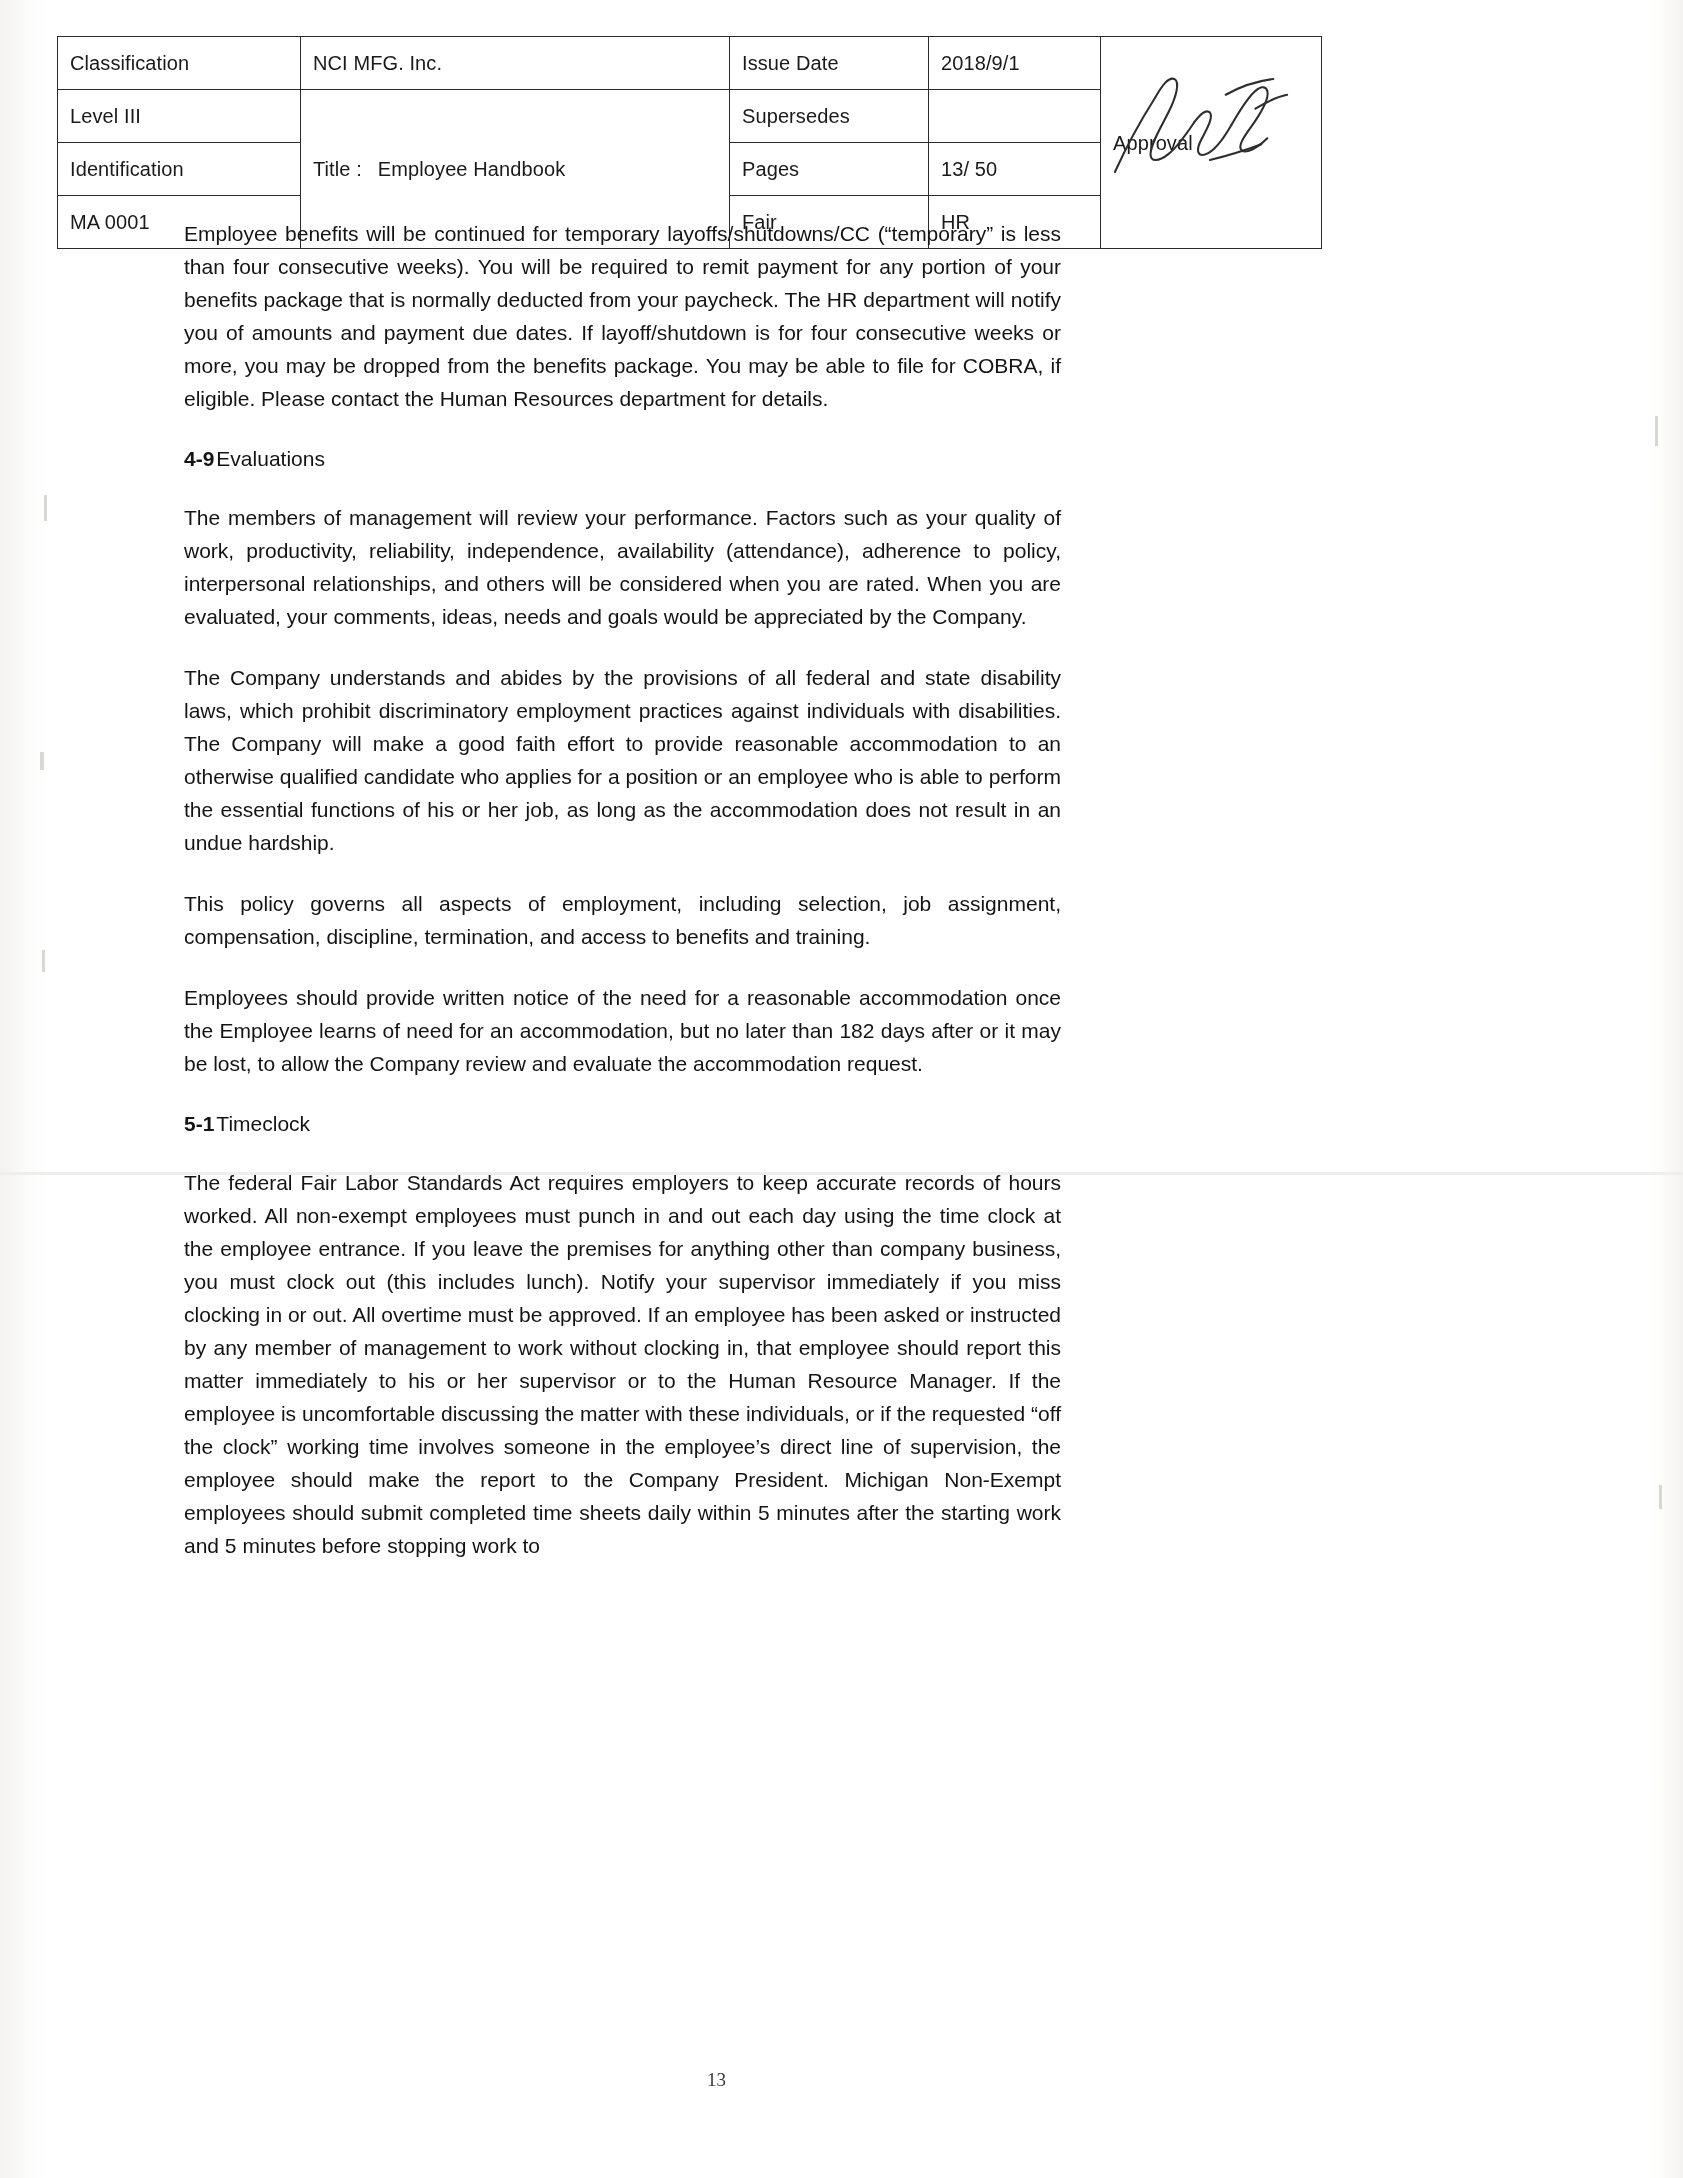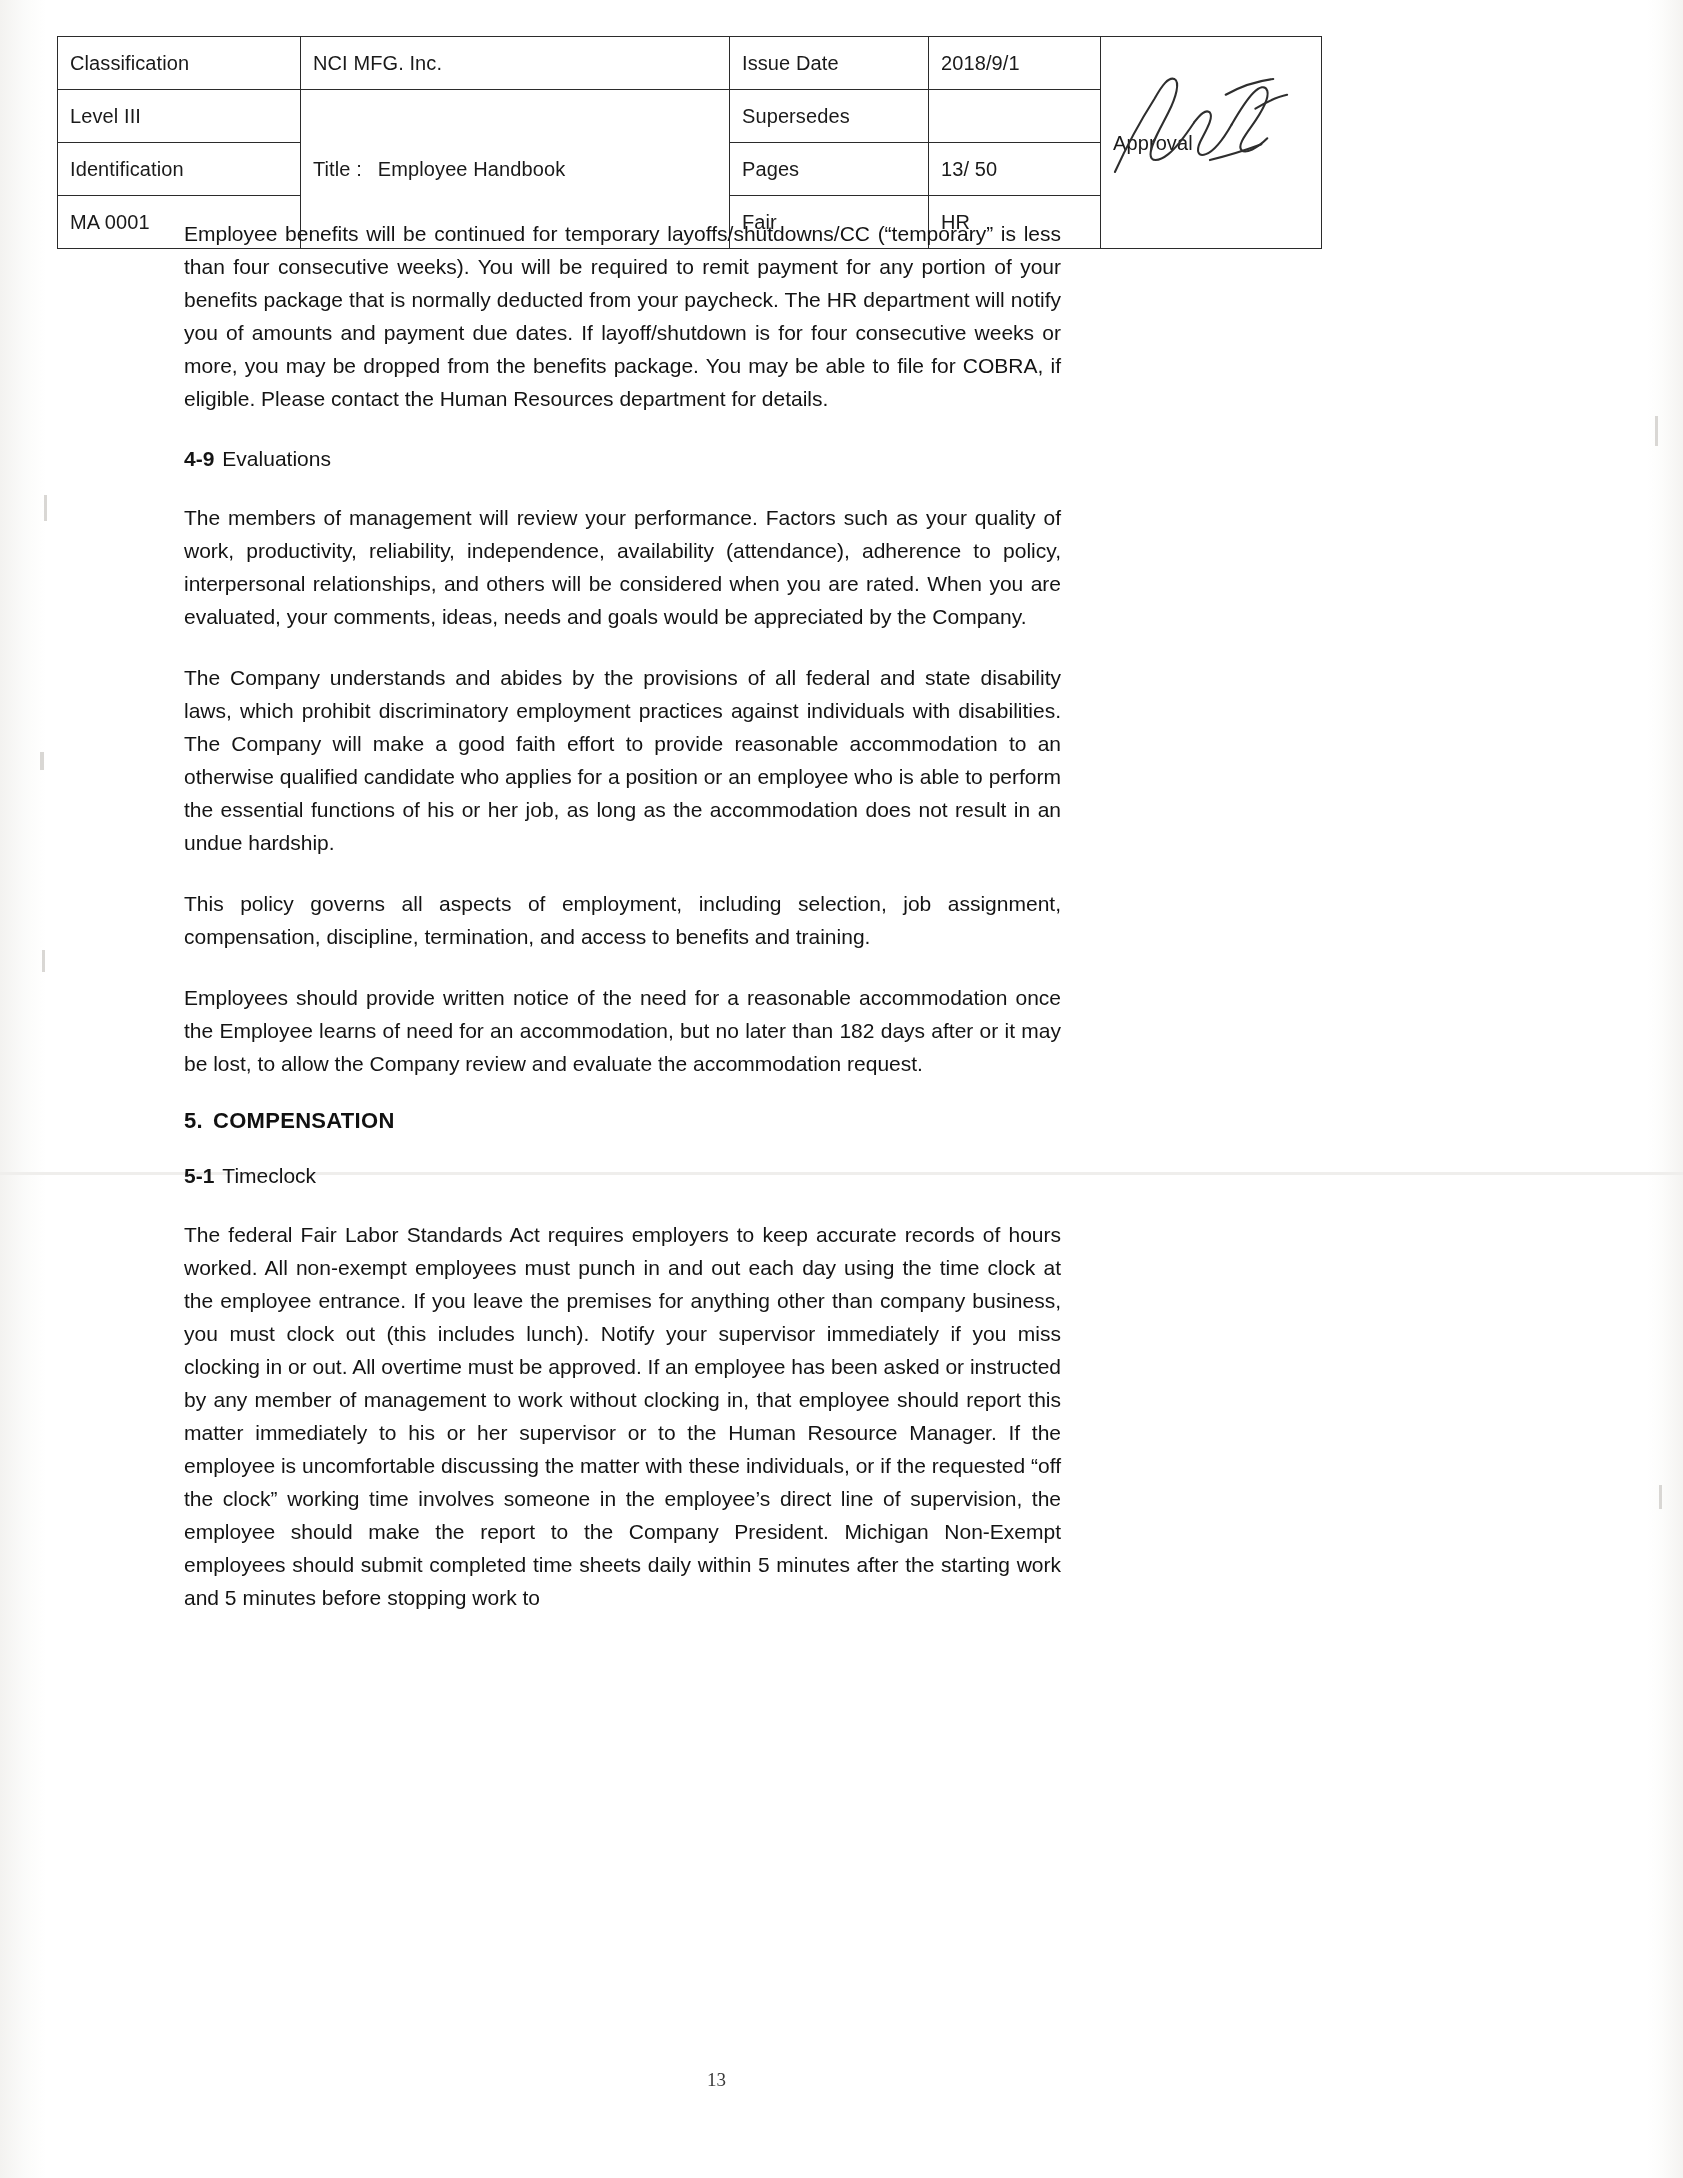--- a/index.html
+++ b/index.html
@@ -113,21 +113,21 @@
     margin: 0 0 26px 0;
     font-size: 21px;
     line-height: 32px;
     font-weight: normal;
     font-family: "Liberation Sans", sans-serif;
     color: #141414;
   }
   h3.sec .num {
     font-weight: bold;
   }
-  h3.sec .gap-sm { padding-left: 8px; }
+  h3.sec .gap-sm { padding-left: 2px; }
   h3.sec .gap-lg { padding-left: 38px; }
 
   h2.major {
     margin: 0 0 26px 0;
     font-size: 22px;
     font-weight: bold;
     letter-spacing: 0.3px;
     font-family: "Liberation Sans", sans-serif;
     color: #111111;
   }
@@ -213,23 +213,20 @@
 
     <p class="body">The members of management will review your performance.  Factors such as your quality of work, productivity, reliability, independence, availability (attendance), adherence to policy, interpersonal relationships, and others will be considered when you are rated.  When you are evaluated, your comments, ideas, needs and goals would be appreciated by the Company.</p>
 
 
     <p class="body">The Company understands and abides by the provisions of all federal and state disability laws, which prohibit discriminatory employment practices against individuals with disabilities.    The Company will make a good faith effort to provide reasonable accommodation to an otherwise qualified candidate who applies for a position or an employee who is able to perform the essential functions of his or her job, as long as the accommodation does not result in an undue hardship.</p>
 
     <p class="body">This policy governs all aspects of employment, including selection, job assignment, compensation, discipline, termination, and access to benefits and training.</p>
 
     <p class="body">Employees should provide written notice of the need for a reasonable accommodation once the Employee learns of need for an accommodation, but no later than 182 days after or it may be lost, to allow the Company review and evaluate the accommodation request.</p>
 
-    <h2 class="major spacer-top">
-      <span>5.</span><span class="mg">COMPENSATION</span>
-    </h2>
 
     <h3 class="sec">
       <span class="num">5-1</span><span class="gap-sm">Timeclock</span>
     </h3>
 
     <p class="body">The federal Fair Labor Standards Act requires employers to keep accurate records of hours worked.  All non-exempt employees must punch in and out each day using the time clock at the employee entrance.   If you leave the premises for anything other than company business, you must clock out (this includes lunch). Notify your supervisor immediately if you miss clocking in or out.  All overtime must be approved. If an employee has been asked or instructed by any member of management to work without clocking in, that employee should report this matter immediately to his or her supervisor or to the Human Resource Manager. If the employee is uncomfortable discussing the matter with these individuals, or if the requested “off the clock” working time involves someone in the employee’s direct line of supervision, the employee should make the report to the Company President. Michigan Non-Exempt employees should submit completed time sheets daily within 5 minutes after the starting work and 5 minutes before stopping work to</p>
 
   </div>
 
   <div class="page-number">13</div>

